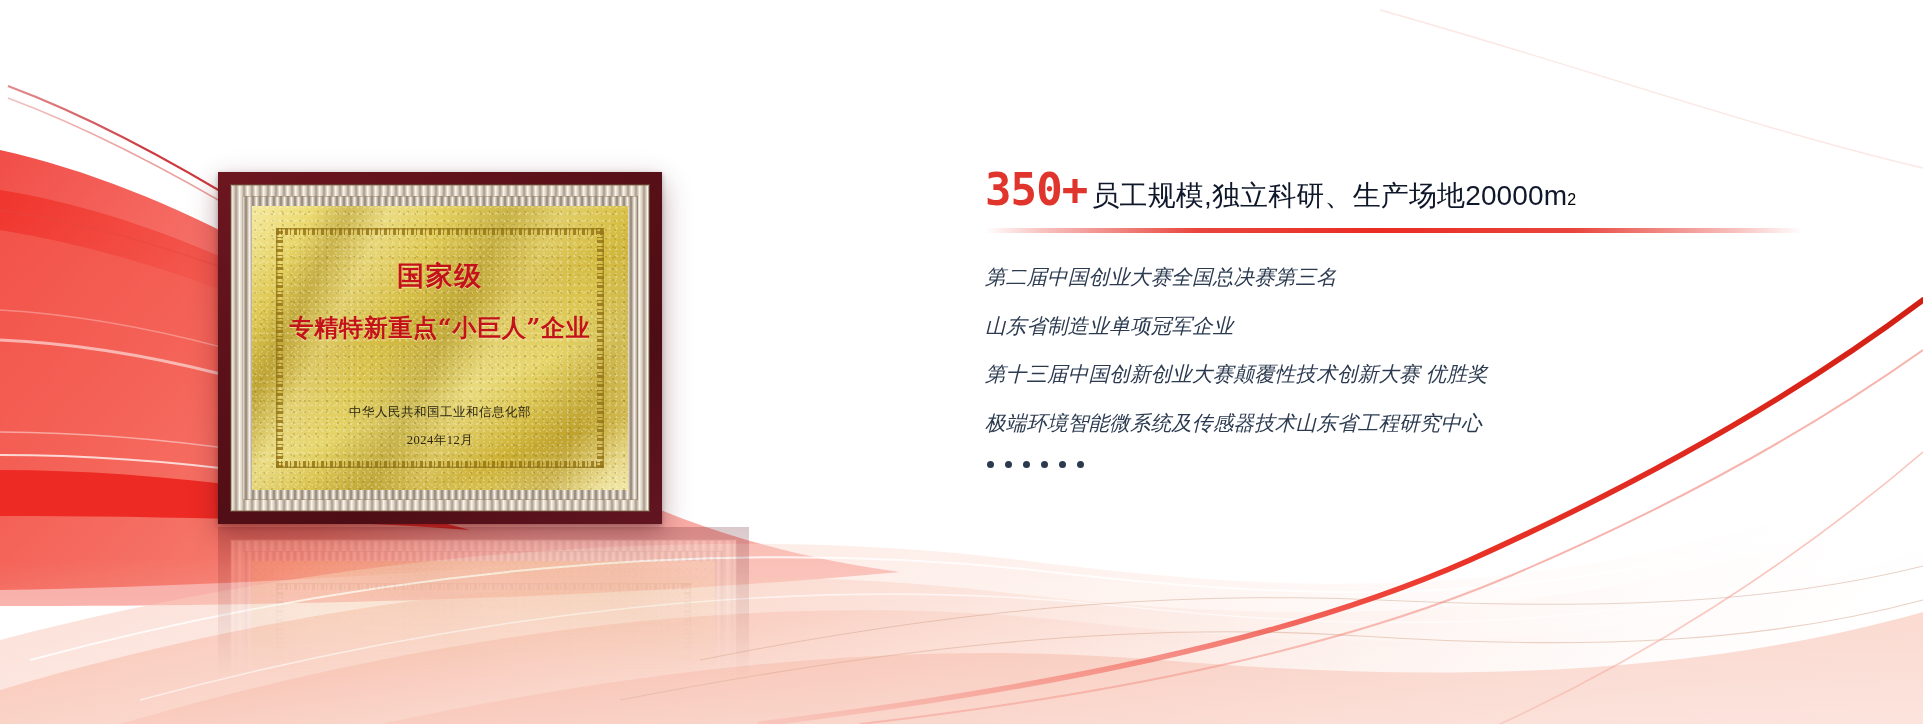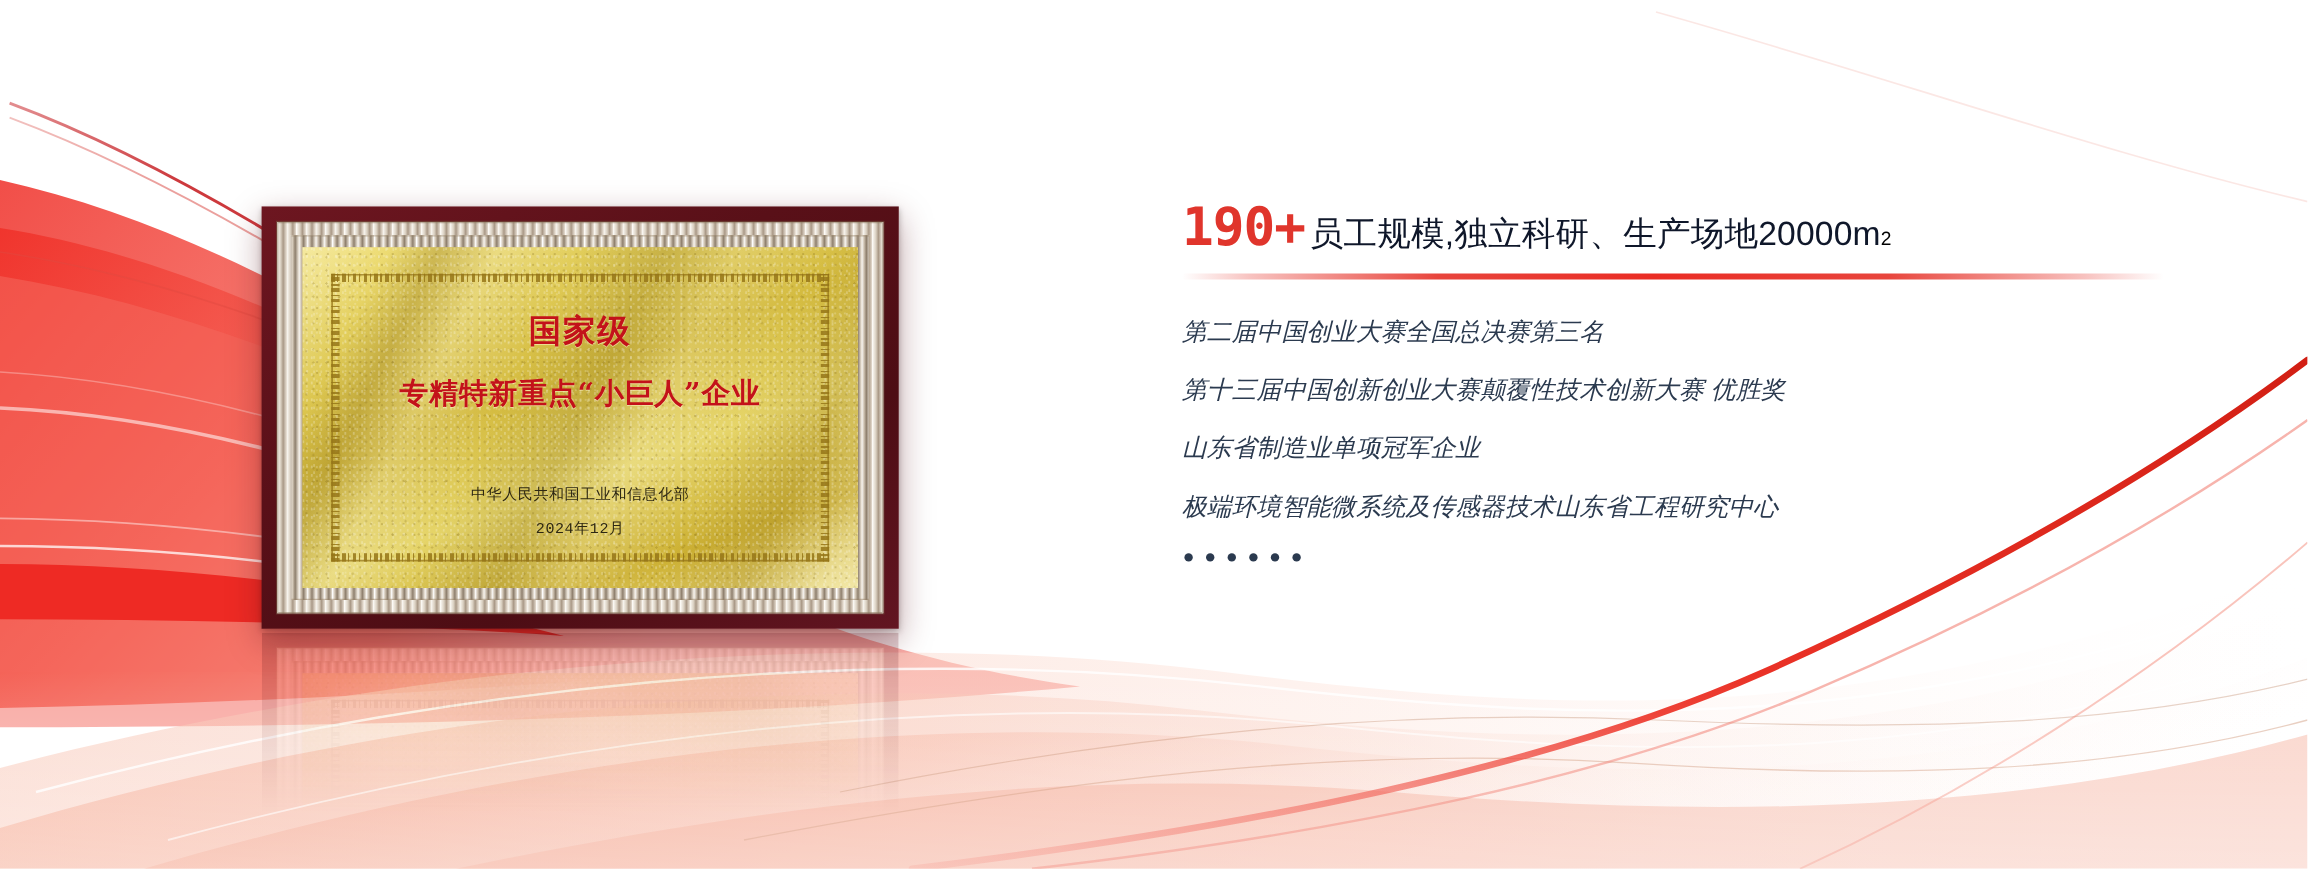--- a/index.html
+++ b/index.html
@@ -9,21 +9,21 @@
     background:#ffffff;
     font-family:"Liberation Sans","DejaVu Sans",sans-serif;
   }
   #stage{position:relative;width:1923px;height:724px;overflow:hidden;background:#fff;}
 
   
   .bg-layer{position:absolute;inset:0;pointer-events:none;}
   .bg-svg{position:absolute;top:0;left:0;width:1923px;height:724px;display:block;}
 
   
-  #plaque-wrap{position:absolute;left:218px;top:172px;width:531px;height:352px;}
+  #plaque-wrap{position:absolute;left:218px;top:172px;width:444px;height:352px;}
   #plaque{
     position:absolute;inset:0;
     background:linear-gradient(150deg,#6d1620 0%,#591018 38%,#4d0d14 70%,#621521 100%);
     box-shadow:0 10px 26px rgba(90,15,24,.38), 0 2px 5px rgba(0,0,0,.28);
     padding:14px;box-sizing:border-box;
   }
   .orn-band{
     position:absolute;left:13px;top:13px;right:13px;bottom:13px;
     background:
       repeating-linear-gradient(90deg,#fdfbf7 0px,#d9cfc0 3px,#a99886 5px,#ece4d9 8px),
@@ -85,21 +85,21 @@
     text-shadow:0 1px 0 rgba(255,248,200,.55);
     white-space:nowrap;
   }
   .pl-title.line1{font-size:27px;margin-bottom:18px;}
   .pl-title.line2{font-size:24px;letter-spacing:.03em;}
   .pl-issuer{
     font-family:"DejaVu Serif","Liberation Serif",serif;
     font-size:12.5px;color:#2d2712;margin-top:60px;letter-spacing:.04em;white-space:nowrap;
   }
   .pl-date{
-    font-family:Liberation Mono, monospace;
+    font-family:Liberation Serif, serif;
     font-size:12.5px;color:#2d2712;margin-top:11px;letter-spacing:.04em;white-space:nowrap;
   }
 
   
   #plaque-reflection{
     position:absolute;left:218px;top:527px;width:531px;height:200px;
     overflow:hidden;pointer-events:none;
     -webkit-mask-image:linear-gradient(to bottom, rgba(0,0,0,.42) 0%, rgba(0,0,0,.17) 36%, rgba(0,0,0,0) 76%);
     mask-image:linear-gradient(to bottom, rgba(0,0,0,.42) 0%, rgba(0,0,0,.17) 36%, rgba(0,0,0,0) 76%);
     opacity:.55;
@@ -272,31 +272,31 @@
           <div class="pl-issuer">中华人民共和国工业和信息化部</div>
           <div class="pl-date">2024年12月</div>
         </div>
       </div>
     </div>
   </div>
 
   <div id="content">
 
     <div id="headline">
-      <span class="big">190+</span>
+      <span class="big">350+</span>
       <span class="rest">员工规模,独立科研、生产场地20000m</span>
       <span class="sup">2</span>
     </div>
 
     <div id="rule"></div>
 
     <ul id="awards">
       <li>第二届中国创业大赛全国总决赛第三名</li>
+      <li>山东省制造业单项冠军企业</li>
       <li>第十三届中国创新创业大赛颠覆性技术创新大赛 优胜奖</li>
-      <li>山东省制造业单项冠军企业</li>
       <li>极端环境智能微系统及传感器技术山东省工程研究中心</li>
     </ul>
 
     <div id="ellipsis">
       <span></span>
       <span></span>
       <span></span>
       <span></span>
       <span></span>
       <span></span>

